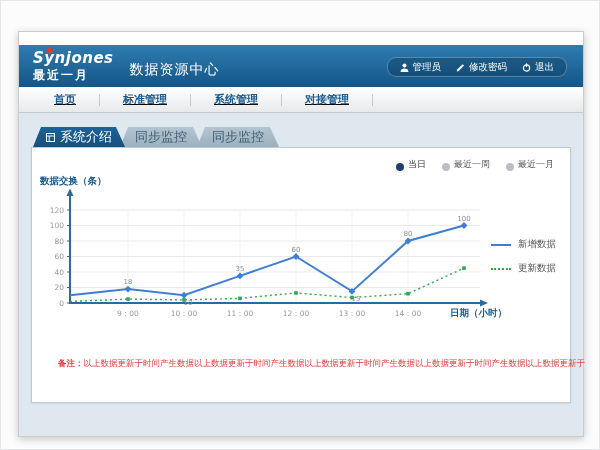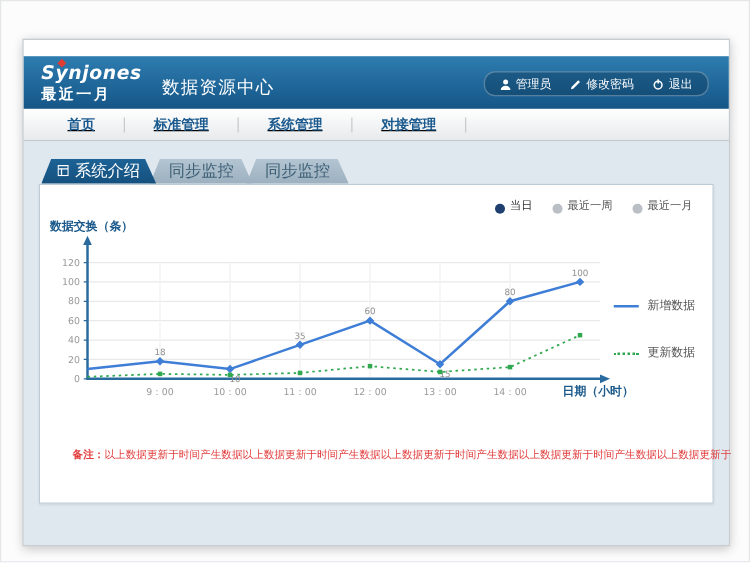--- a/index.html
+++ b/index.html
@@ -39,21 +39,21 @@
   .filter-row{position:absolute;top:10px;right:16px;display:flex;gap:16px;z-index:3;}
   .filter{display:flex;align-items:flex-end;gap:4px;font-size:9px;color:#555;cursor:pointer;}
   .fdot{width:8px;height:8px;border-radius:50%;background:#b9bfc4;}
   .filter.selected .fdot{background:#1e3f6f;}
   .filter.selected{color:#333;}
   
   svg.chart{position:absolute;left:0;top:0;width:540px;height:185px;}
   svg.chart text.tick{font-size:7.5px;fill:#999;font-family:"DejaVu Sans","Liberation Sans",sans-serif;}
   svg.chart text.ptlabel{font-size:7px;fill:#8f8f8f;font-family:"DejaVu Sans","Liberation Sans",sans-serif;}
   svg.chart text.axis-title{font-size:9.5px;font-weight:bold;fill:#1c5a8c;font-family:"DejaVu Sans","Liberation Sans",sans-serif;}
-  .legend{position:absolute;right:14px;top:90px;display:flex;flex-direction:column;gap:25px;z-index:3;align-items:center;}
+  .legend{position:absolute;right:14px;top:90px;display:flex;flex-direction:column;gap:11px;z-index:3;align-items:center;}
   .legend-item{display:flex;align-items:center;gap:7px;font-size:9.5px;color:#555;}
   .legend-swatch{width:20px;height:0;border-top:2px solid #3f7ed6;}
   
   .note{position:absolute;left:26px;top:210px;font-size:8.5px;color:#e23c3c;white-space:nowrap;}
   .note-label{font-weight:bold;}
 </style>
 </head>
 <body>
 
 <div class="canvas">

